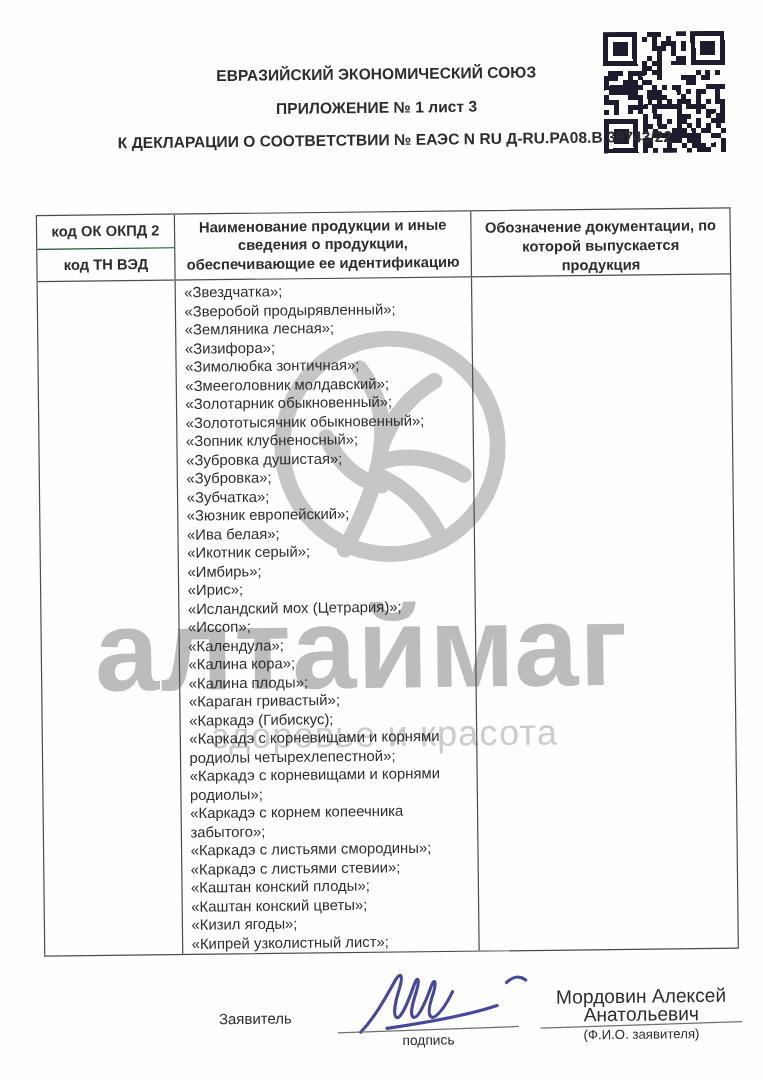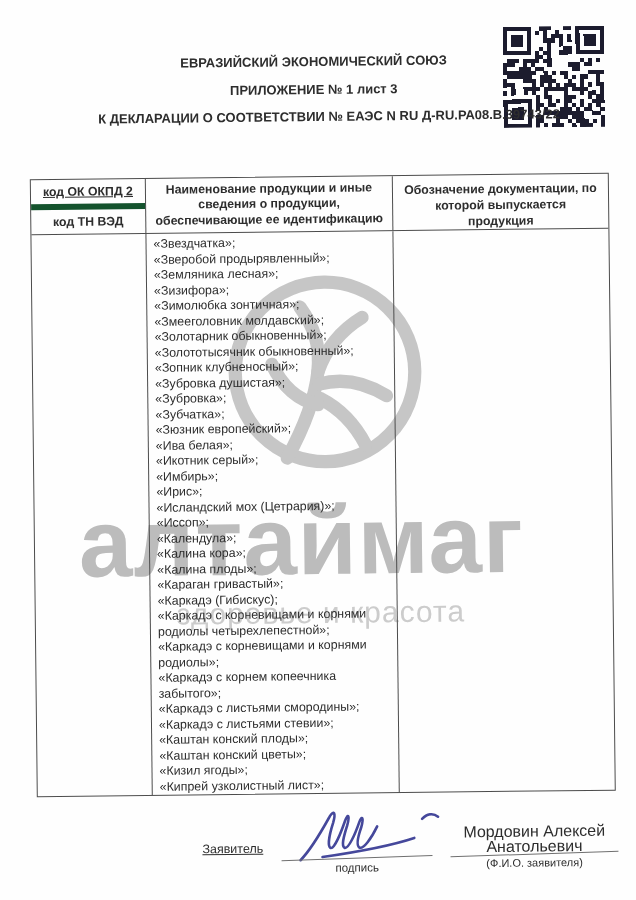--- a/index.html
+++ b/index.html
@@ -35,31 +35,31 @@
   .tbl{
     position:absolute;z-index:2;left:33px;top:176px;width:579px;
     border:1.5px solid #4c4c4c;box-sizing:border-box;background:transparent;
   }
   .tr{display:flex;}
   .tr-head{border-bottom:1.5px solid #4c4c4c;height:54px;font-weight:bold;font-size:12.3px;text-align:center;}
   .td{box-sizing:border-box;}
   .td-c1{width:115px;border-right:1px solid #4c4c4c;display:flex;flex-direction:column;}
   .td-c2{width:247px;border-right:1px solid #4c4c4c;}
   .td-c3{flex:1;}
-  .c1-top{flex:1;display:flex;align-items:center;justify-content:center;border-bottom:6px solid #14532d;text-decoration:underline;}
+  .c1-top{flex:1;display:flex;align-items:center;justify-content:center;border-bottom:1px solid #14532d;}
   .c1-bot{flex:1;display:flex;align-items:center;justify-content:center;border-radius:12px;}
   .head-c2{padding:2px 6px;line-height:15.5px;display:flex;align-items:center;}
   .head-c3{padding:6px 8px;line-height:16px;}
   .tr-body{min-height:560px;}
   .products{padding:3px 4px 0 7px;font-size:12.4px;line-height:15.5px;}
   .product-line{white-space:normal;}
 
   
   .ft{position:absolute;z-index:3;font-size:12.5px;}
-  .ft-applicant{left:198px;top:841px;text-decoration:underline;}
+  .ft-applicant{left:178px;top:841px;}
   .sig-draw{position:absolute;z-index:3;left:290px;top:808px;width:150px;height:56px;}
   .sig-line{position:absolute;z-index:3;left:277px;top:858px;width:151px;height:1px;background:#6f6f6f;transform:rotate(-1.4deg);}
   .sig-caption{position:absolute;z-index:3;left:277px;top:862px;width:151px;text-align:center;font-size:11.5px;}
   .name-block{position:absolute;z-index:3;left:446px;top:826px;width:168px;text-align:center;line-height:15px;}
   .name-line{position:absolute;z-index:3;left:446px;top:856px;width:168px;height:1px;background:#6f6f6f;transform:rotate(-1.2deg);}
   .name-caption{position:absolute;z-index:3;left:446px;top:859px;width:168px;text-align:center;font-size:11px;}
 </style>
 </head>
 <body>
 

